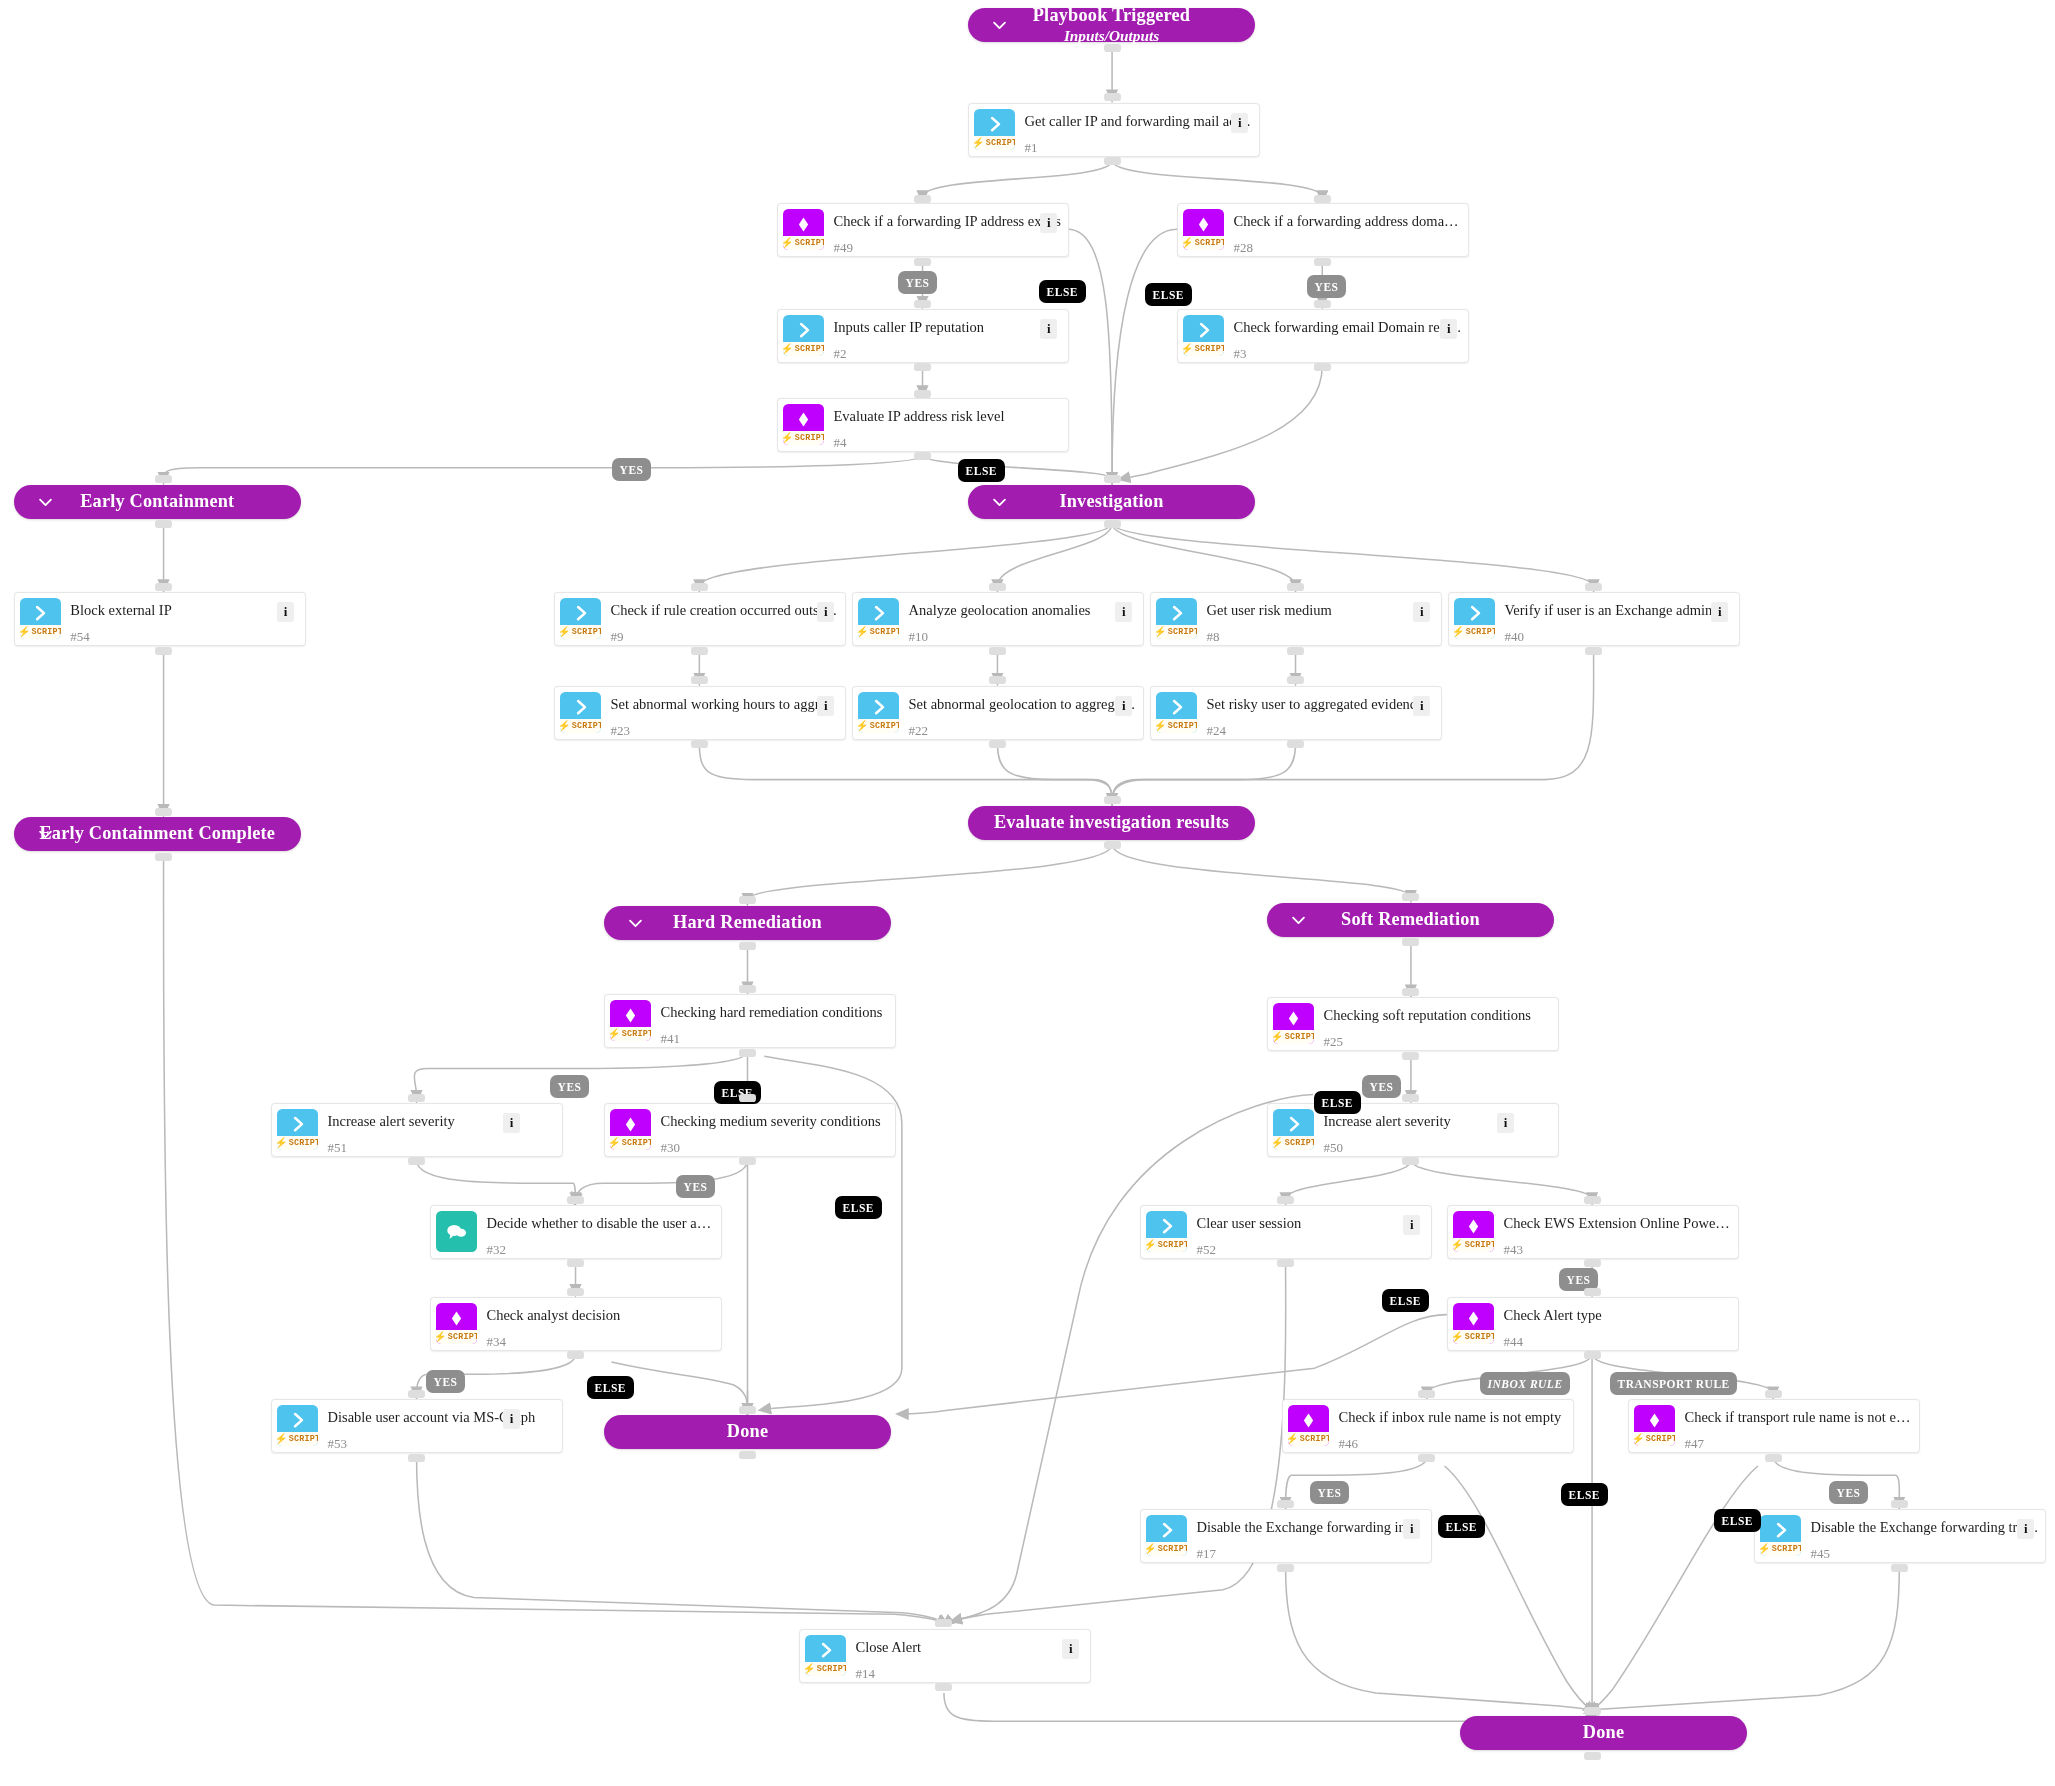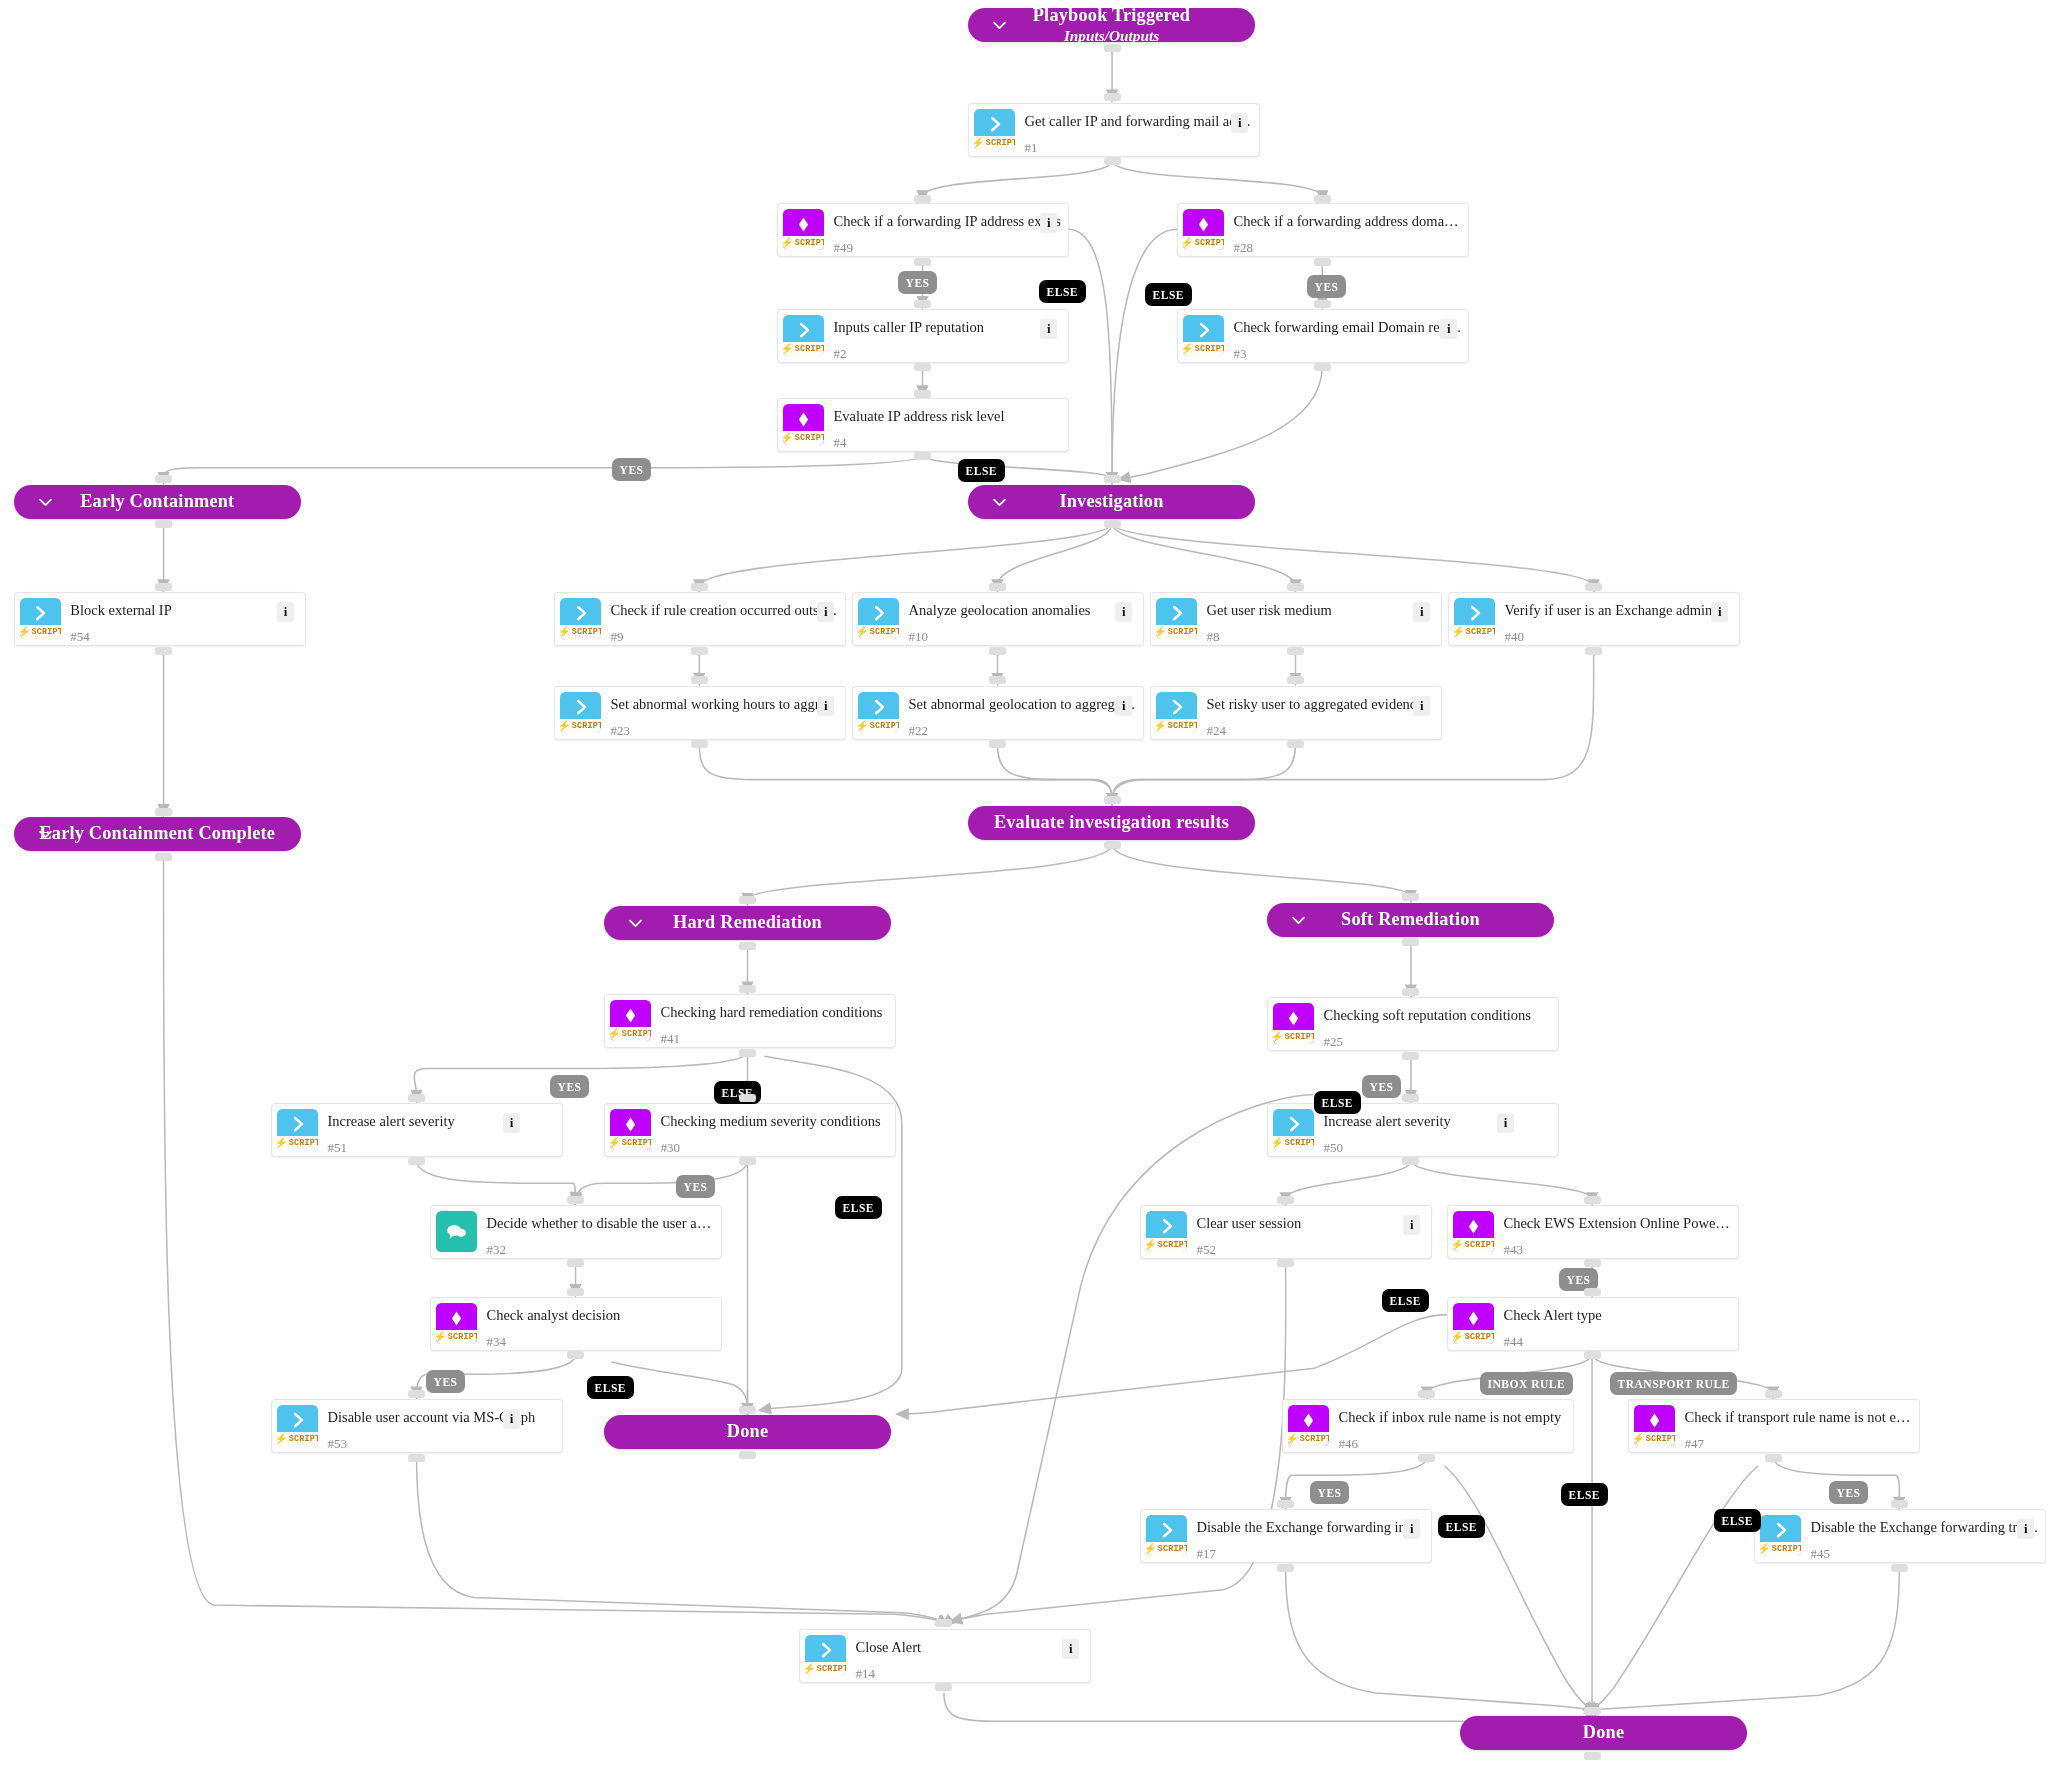--- a/index.html
+++ b/index.html
@@ -802,21 +802,21 @@
   <div class="lbl yes" style="left:550px;top:1075px;">YES</div>
   <div class="lbl else" style="left:714px;top:1081px;">ELSE</div>
   <div class="lbl yes" style="left:676px;top:1175px;">YES</div>
   <div class="lbl else" style="left:835px;top:1196px;">ELSE</div>
   <div class="lbl yes" style="left:426px;top:1370px;">YES</div>
   <div class="lbl else" style="left:587px;top:1376px;">ELSE</div>
   <div class="lbl yes" style="left:1362px;top:1075px;">YES</div>
   <div class="lbl else" style="left:1314px;top:1091px;">ELSE</div>
   <div class="lbl yes" style="left:1559px;top:1268px;">YES</div>
   <div class="lbl else" style="left:1382px;top:1289px;">ELSE</div>
-  <div class="lbl alt" style="left:1480px;top:1372px;">INBOX RULE</div>
+  <div class="lbl alt" style="left:1480px;top:1372px;font-style:italic;">INBOX RULE</div>
   <div class="lbl alt" style="left:1610px;top:1372px;">TRANSPORT RULE</div>
   <div class="lbl yes" style="left:1310px;top:1481px;">YES</div>
   <div class="lbl else" style="left:1438px;top:1515px;">ELSE</div>
   <div class="lbl else" style="left:1561px;top:1483px;">ELSE</div>
   <div class="lbl else" style="left:1714px;top:1509px;">ELSE</div>
   <div class="lbl yes" style="left:1829px;top:1481px;">YES</div>
 
   <div class="port" style="left:1104px;top:44px;"></div>
   <div class="port" style="left:1104px;top:93px;"></div>
   <div class="port" style="left:1104px;top:157px;"></div>

